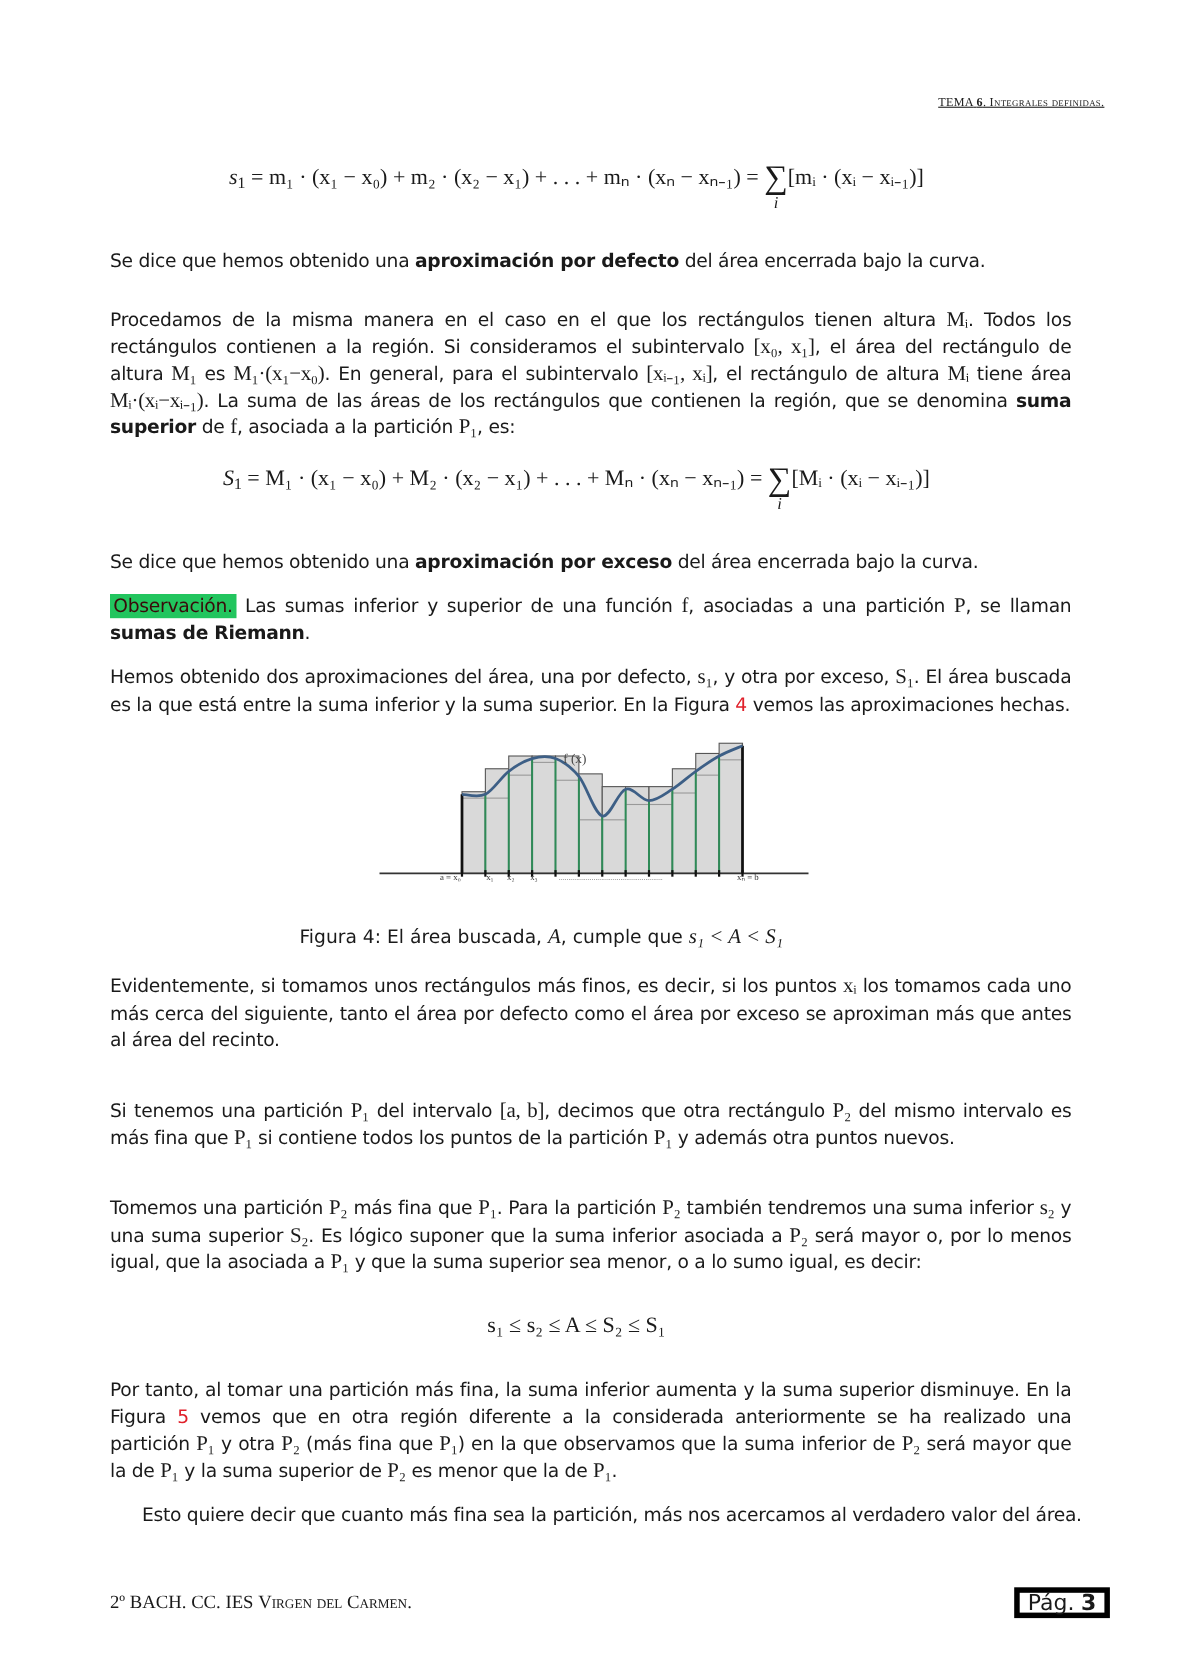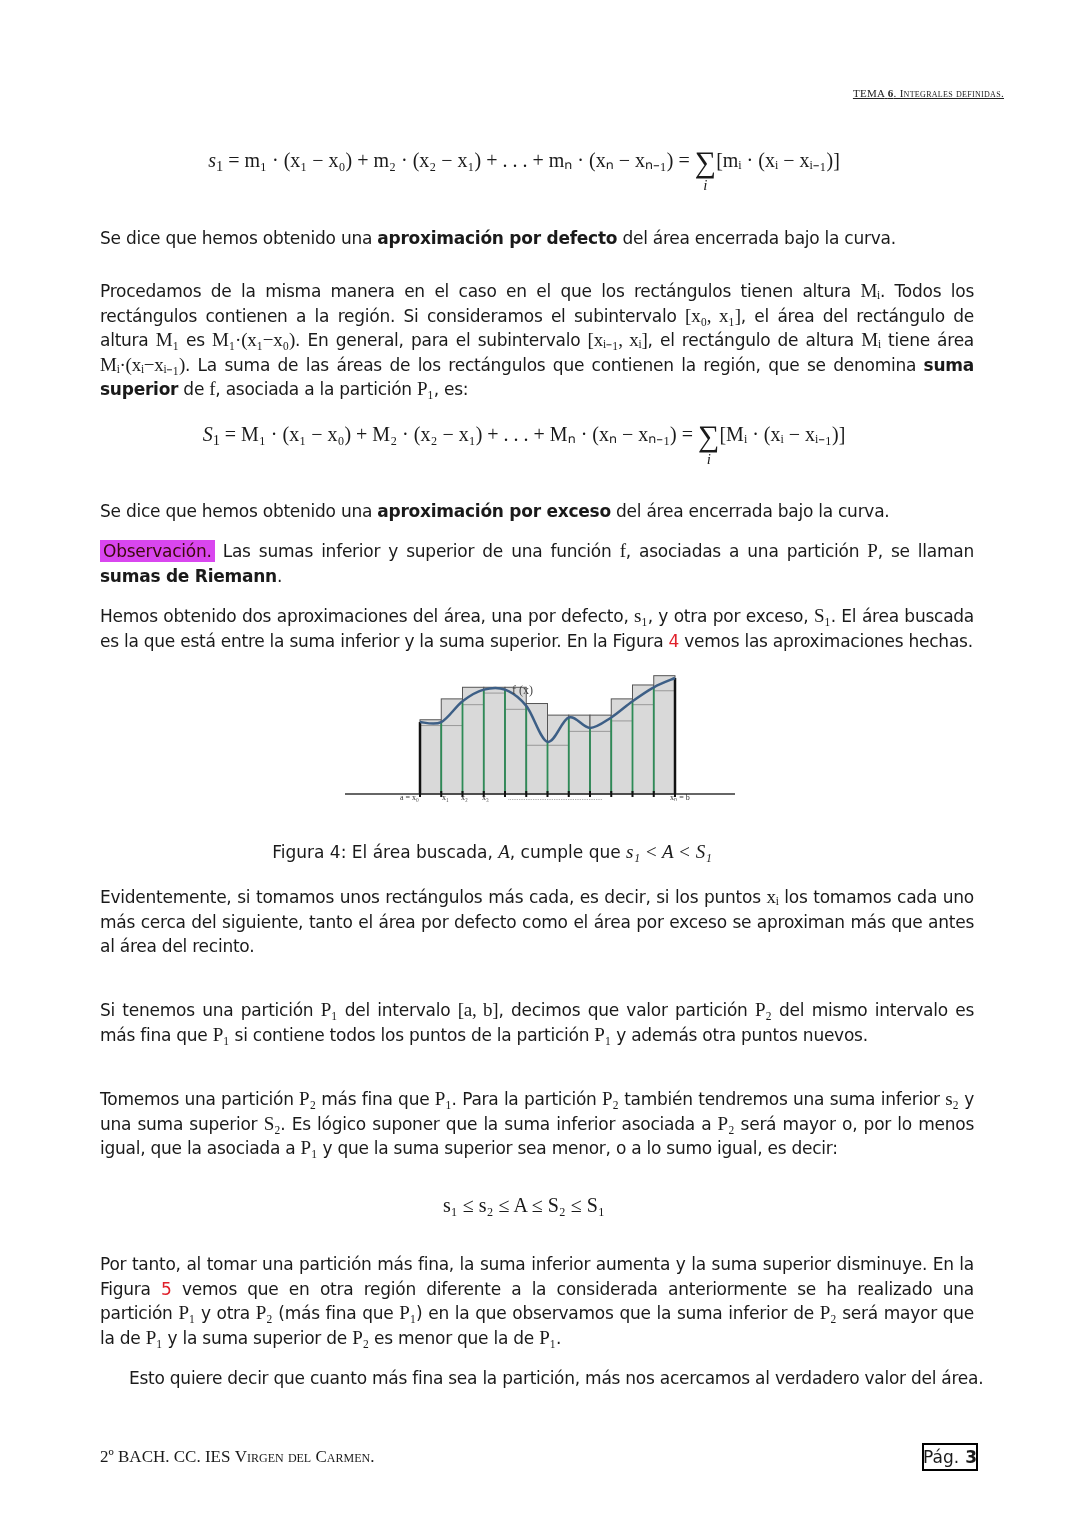--- a/index.html
+++ b/index.html
@@ -13,26 +13,26 @@
   .eq { position: absolute; left: 0; width: 1048px; text-align: center; white-space: nowrap; }
   .eq .sumwrap { display: inline-block; position: relative; vertical-align: middle; }
   .eq .sigma { font-size: 30px; line-height: 1; }
   .eq .sumidx { position: absolute; left: 50%; transform: translateX(-50%); top: 30px; font-size: 15px; font-style: italic; }
   sub { font-size: 0.72em; vertical-align: -0.25em; line-height: 0; }
   .p { position: absolute; left: 100px; width: 874px; font-size: 17px; line-height: 24.5px;
        text-align: justify; font-family: "DejaVu Sans", sans-serif; letter-spacing: -0.25px; }
   .p b { font-weight: bold; }
   .p .m { font-family: "Liberation Serif", serif; font-size: 19px; }
   .ref { color: #e0202a; }
-  .obs { background: #d946ef; color: #3a0a0a; padding: 1px 3px; }
+  .obs { background: #22c55e; color: #3a0a0a; padding: 1px 3px; }
   .caption { position: absolute; left: 0; width: 984px; text-align: center; font-size: 17px; top: 841px; }
   .caption .m { font-family: "Liberation Serif", serif; font-size: 19px; font-style: italic; }
   .footer-left { position: absolute; left: 100px; top: 1447px; font-family: "Liberation Serif", serif; font-size: 17px; }
-  .footer-box { position: absolute; left: 922px; top: 1443px; width: 56px; height: 28px; border: 2px solid #000000;
-                font-size: 17px; display: flex; align-items: center; justify-content: center; box-sizing: border-box; }
+  .footer-box { position: absolute; left: 922px; top: 1443px; width: 87px; height: 28px; border: 5px solid #000000;
+                font-size: 20px; display: flex; align-items: center; justify-content: center; box-sizing: border-box; }
   .footer-box b { margin-left: 6px; }
   svg#fig { position: absolute; left: 340px; top: 670px; }
 </style>
 </head>
 <body>
 
 <div class="header">
   <span>TEMA</span>
   <b>6</b><span class="sc">. Integrales definidas.</span>
 </div>
@@ -147,25 +147,25 @@
   <text x="142" y="130" font-family="Liberation Serif, serif" font-size="8" fill="#333">x₃</text>
   <text x="168" y="130" font-family="Liberation Serif, serif" font-size="7" fill="#777">......................................................</text>
   <text x="330" y="130" font-family="Liberation Serif, serif" font-size="8" fill="#333">xₙ = b</text>
 </svg>
 
 <div class="caption">
   <span>Figura 4: El área buscada, </span><span class="m">A</span><span>, cumple que </span><span class="m">s₁ &lt; A &lt; S₁</span>
 </div>
 
 <div class="p" style="top:885px;">
-  <span>Evidentemente, si tomamos unos rectángulos más cada, es decir, si los puntos </span><span class="m">xᵢ</span><span> los tomamos cada uno más cerca del siguiente, tanto el área por defecto como el área por exceso se aproximan más que antes al área del recinto.</span>
+  <span>Evidentemente, si tomamos unos rectángulos más finos, es decir, si los puntos </span><span class="m">xᵢ</span><span> los tomamos cada uno más cerca del siguiente, tanto el área por defecto como el área por exceso se aproximan más que antes al área del recinto.</span>
 </div>
 
 <div class="p" style="top:998px;">
-  <span>Si tenemos una partición </span><span class="m">P₁</span><span> del intervalo </span><span class="m">[a, b]</span><span>, decimos que valor partición </span><span class="m">P₂</span><span> del mismo intervalo es más fina que </span><span class="m">P₁</span><span> si contiene todos los puntos de la partición </span><span class="m">P₁</span><span> y además otra puntos nuevos.</span>
+  <span>Si tenemos una partición </span><span class="m">P₁</span><span> del intervalo </span><span class="m">[a, b]</span><span>, decimos que otra rectángulo </span><span class="m">P₂</span><span> del mismo intervalo es más fina que </span><span class="m">P₁</span><span> si contiene todos los puntos de la partición </span><span class="m">P₁</span><span> y además otra puntos nuevos.</span>
 </div>
 
 <div class="p" style="top:1087px;">
   <span>Tomemos una partición </span><span class="m">P₂</span><span> más fina que </span><span class="m">P₁</span><span>. Para la partición </span><span class="m">P₂</span><span> también tendremos una suma inferior </span><span class="m">s₂</span><span> y una suma superior </span><span class="m">S₂</span><span>. Es lógico suponer que la suma inferior asociada a </span><span class="m">P₂</span><span> será mayor o, por lo menos igual, que la asociada a </span><span class="m">P₁</span><span> y que la suma superior sea menor, o a lo sumo igual, es decir:</span>
 </div>
 
 <div class="eq math" style="top:1194px;">s₁ ≤ s₂ ≤ A ≤ S₂ ≤ S₁</div>
 
 <div class="p" style="top:1252px;">
   <span>Por tanto, al tomar una partición más fina, la suma inferior aumenta y la suma superior disminuye. En la Figura </span><span class="ref">5</span><span> vemos que en otra región diferente a la considerada anteriormente se ha realizado una partición </span><span class="m">P₁</span><span> y otra </span><span class="m">P₂</span><span> (más fina que </span><span class="m">P₁</span><span>) en la que observamos que la suma inferior de </span><span class="m">P₂</span><span> será mayor que la de </span><span class="m">P₁</span><span> y la suma superior de </span><span class="m">P₂</span><span> es menor que la de </span><span class="m">P₁</span><span>.</span>

